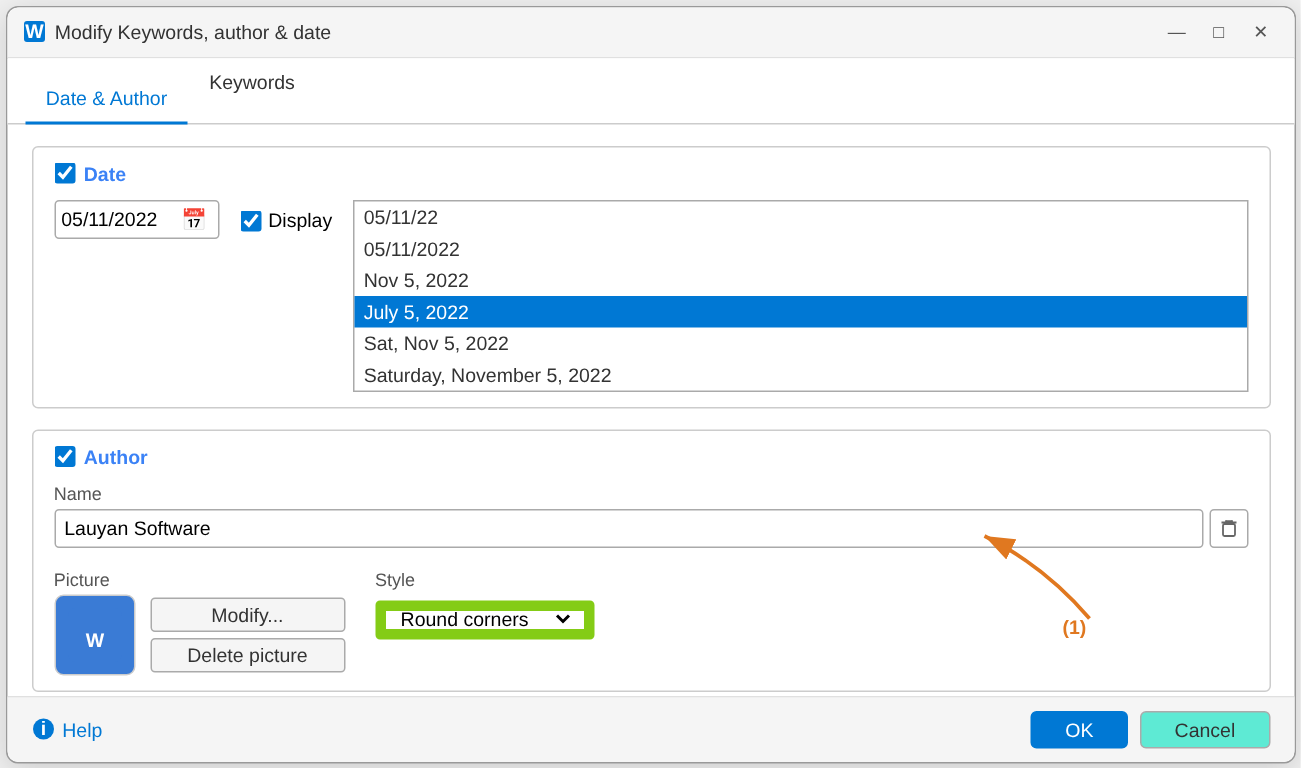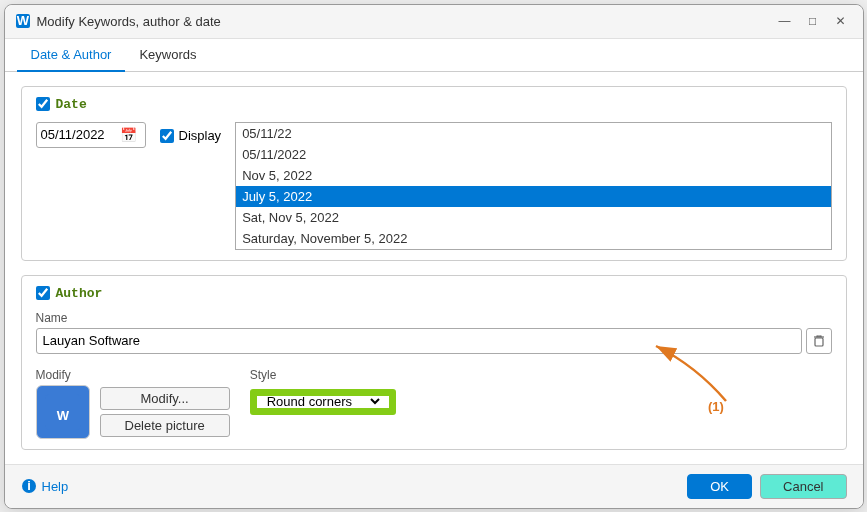--- a/index.html
+++ b/index.html
@@ -84,20 +84,21 @@
       cursor: pointer;
       color: #333;
       border-bottom: 2px solid transparent;
       margin-bottom: -1px;
     }
 
     .tab.active {
       border-bottom: 2px solid #0078d4;
       color: #0078d4;
       font-weight: 500;
+      margin-top: 11px;
     }
 
     .content {
       flex: 1;
       padding: 14px 16px;
       overflow-y: auto;
     }
 
     .section {
       border: 1px solid #ccc;
@@ -109,22 +110,21 @@
 
     .section-label {
       display: flex;
       align-items: center;
       gap: 6px;
       margin-bottom: 10px;
     }
 
     .section-label span {
       font-weight: 600;
-      color: #4d7c0f;
-      font-family: Liberation Mono, monospace;
+      color: #3b82f6;
     }
 
     .date-row {
       display: flex;
       align-items: flex-start;
       gap: 14px;
     }
 
     .date-input-wrap {
       display: flex;
@@ -412,21 +412,21 @@
                 <line x1="9" y1="3" x2="9" y2="1.5" stroke="#666" stroke-width="1.2"></line>
                 <line x1="6" y1="3.5" x2="9" y2="1.5" stroke="#666" stroke-width="0"></line>
                 <rect x="5" y="1.5" width="4" height="1.2" rx="0.5" fill="#666"></rect>
               </svg>
             </button>
           </div>
         </div>
 
         <div class="picture-style-row">
           <div>
-            <div class="field-label">Modify</div>
+            <div class="field-label">Picture</div>
             <div style="display:flex; gap:10px; align-items:center;">
               <div class="picture-box">
                 <svg viewBox="0 0 36 36">
                   <rect width="36" height="36" rx="5" fill="#3a7bd5"></rect>
                   <text x="18" y="26" text-anchor="middle" fill="white" font-size="20" font-weight="bold" font-family="Arial">W</text>
                 </svg>
               </div>
               <div class="pic-buttons">
                 <button class="pic-btn">Modify...</button>
                 <button class="pic-btn">Delete picture</button>

